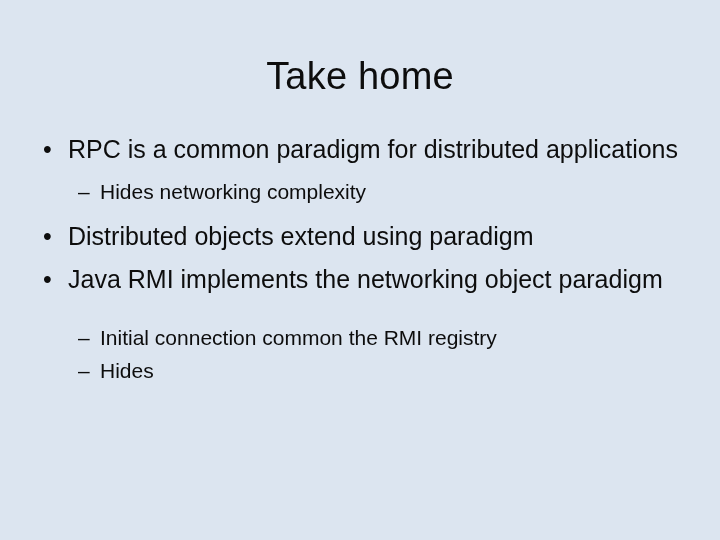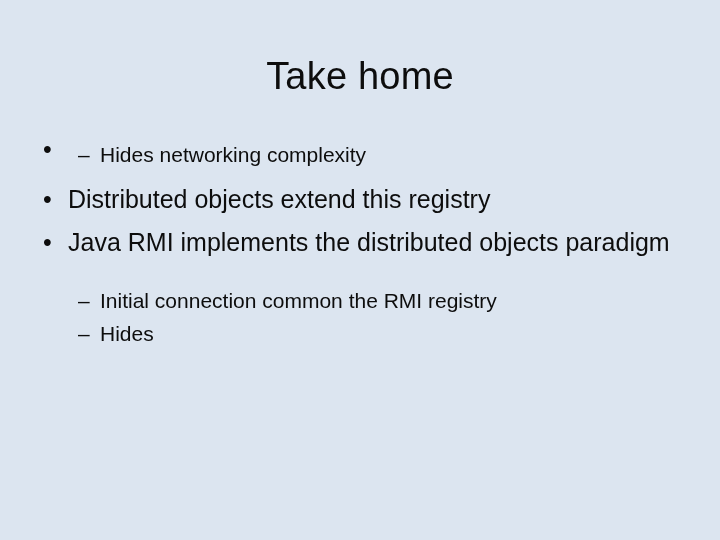--- a/index.html
+++ b/index.html
@@ -78,37 +78,38 @@
 <body style="background: rgb(220, 229, 240); color: rgb(13, 13, 13);">
 
 <div class="slide">
 
   <h1 class="slide-title">Take home</h1>
 
   <div class="body-list">
 
     <div class="bullet-l1">
       <span class="marker">•</span>
+      <span>RPC is a common paradigm for distributed applications</span>
     </div>
 
     <div class="sub-group">
       <div class="bullet-l2">
         <span class="marker">–</span>
         <span>Hides networking complexity</span>
       </div>
     </div>
 
     <div class="bullet-l1">
       <span class="marker">•</span>
-      <span>Distributed objects extend this registry</span>
+      <span>Distributed objects extend using paradigm</span>
     </div>
 
     <div class="bullet-l1">
       <span class="marker">•</span>
-      <span>Java RMI implements the distributed objects paradigm</span>
+      <span>Java RMI implements the networking object paradigm</span>
     </div>
 
     <div class="spacer-gap"></div>
 
     <div class="sub-group">
       <div class="bullet-l2">
         <span class="marker">–</span>
         <span>Initial connection common the RMI registry</span>
       </div>
       <div class="bullet-l2">

